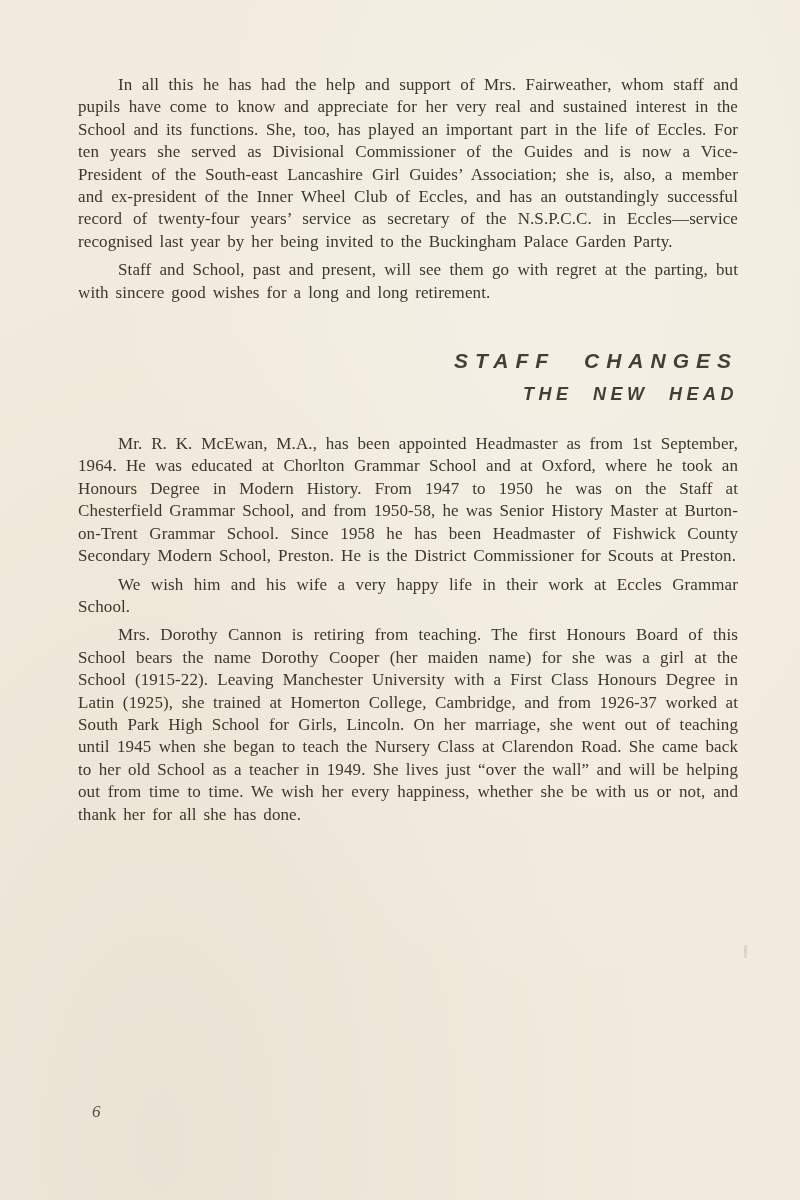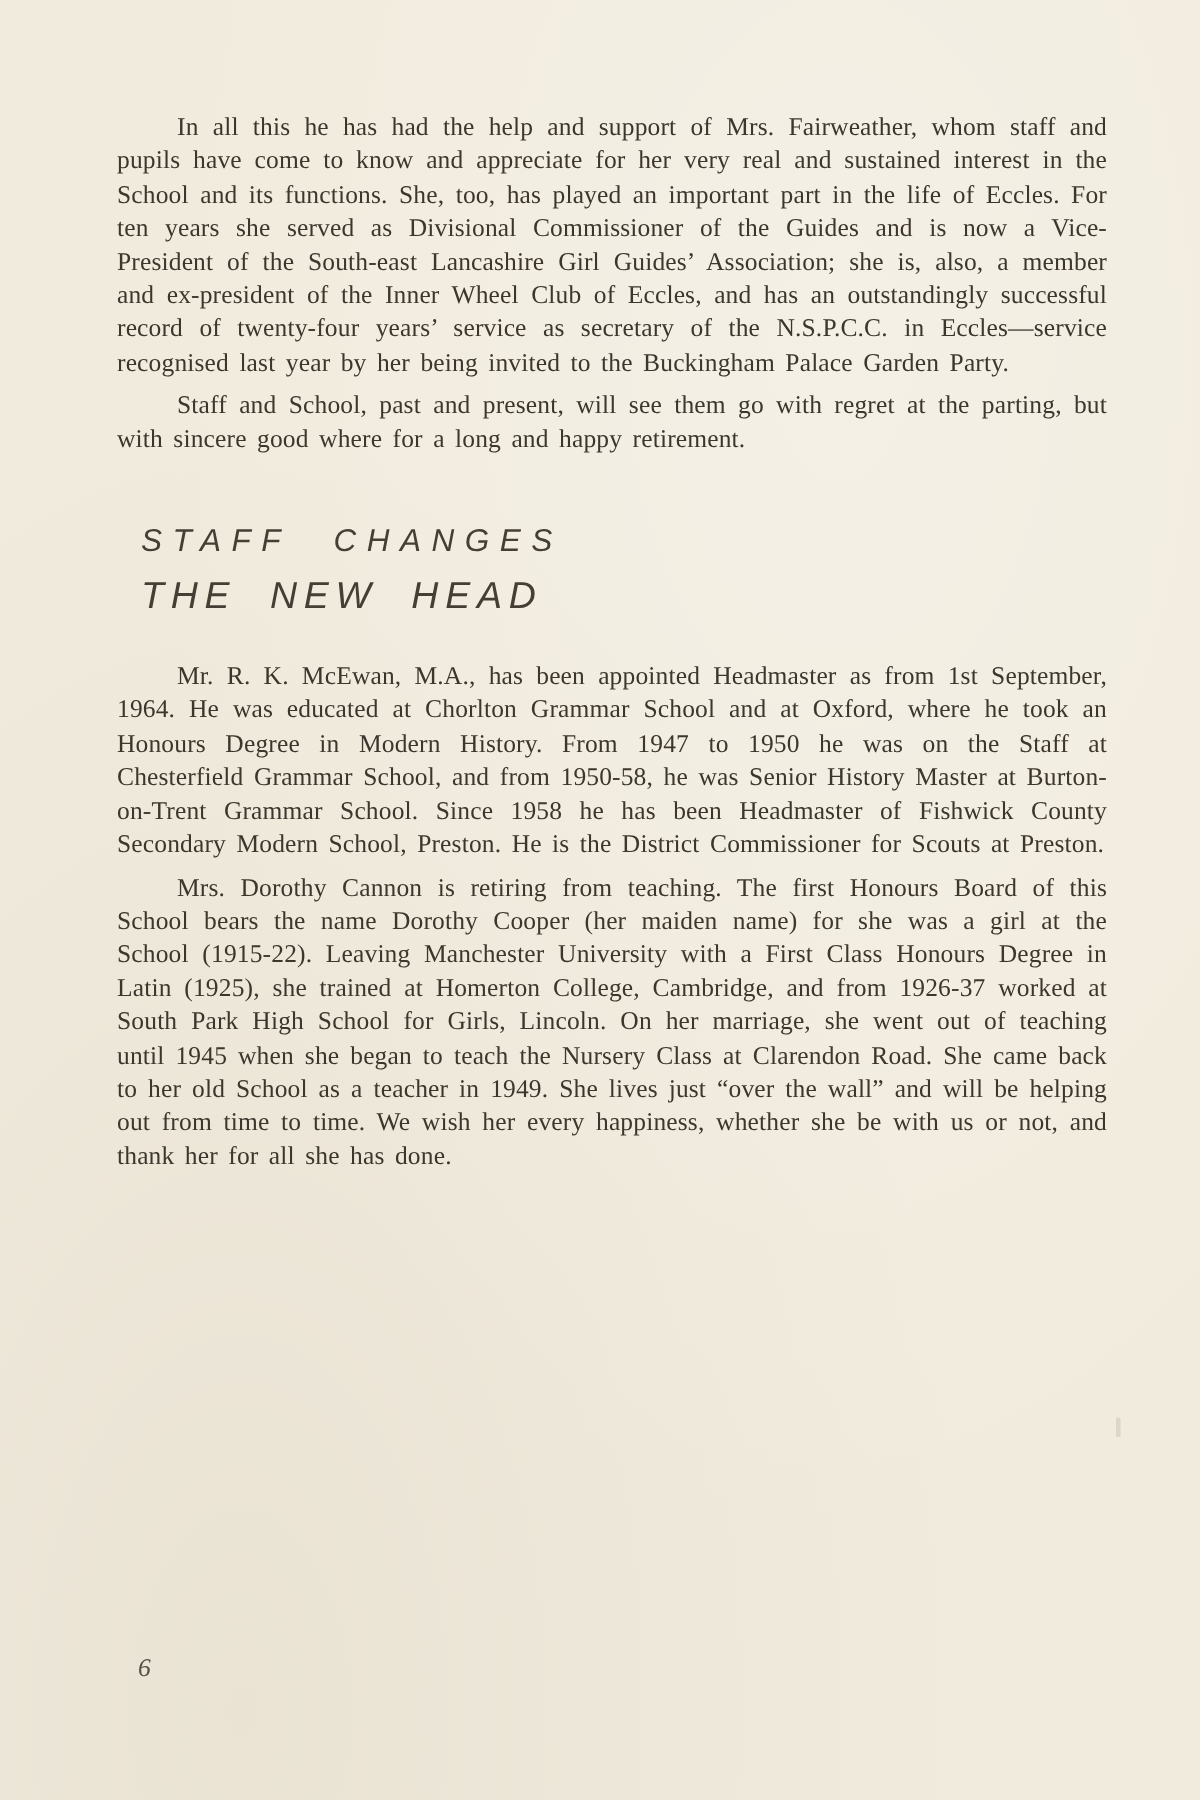--- a/index.html
+++ b/index.html
@@ -34,35 +34,35 @@
     word-spacing: 2.6px;
     letter-spacing: 0.1px;
   }
   .para {
     margin: 0 0 6px 0;
     text-indent: 40px;
   }
   .heading, .subheading {
     font-family: "Liberation Sans", sans-serif;
     font-style: italic;
-    font-weight: 400;
+    font-weight: 700;
     color: #443e35;
     text-indent: 0;
-    text-align: left;
+    text-align: right;
     line-height: 1;
     word-break: keep-all;
   }
   .heading {
     font-size: 21px;
     letter-spacing: 7px;
     word-spacing: 16px;
     margin: 46px 0 0 16px;
   }
   .subheading {
-    font-size: 25px;
+    font-size: 18px;
     letter-spacing: 4.5px;
     word-spacing: 11px;
     margin: 14px 0 30px 16px;
   }
   .page-number {
     position: absolute;
     left: 92px;
     top: 1102px;
     font-family: "Liberation Serif", serif;
     font-style: italic;
@@ -82,28 +82,29 @@
 </head>
 <body>
 
 <div class="page">
 
   <div class="text-block">
 
     <p class="para">In all this he has had the help and support of Mrs. Fairweather, whom staff and pupils have come to know and appreciate for her very real and sustained interest in the School and its functions.  She, too, has played an important part in the life of Eccles.  For ten years she served as Divisional Commissioner of the Guides and is now a Vice-President of the South-east Lancashire Girl Guides’ Association; she is, also, a member and ex-president of the Inner Wheel Club of Eccles, and has an outstandingly successful record of twenty-four years’ service as secretary of the N.S.P.C.C. in Eccles—service recognised last year by her being invited to the Buckingham Palace Garden Party.</p>
 
 
-    <p class="para">Staff and School, past and present, will see them go with regret at the parting, but with sincere good where for a long and happy retirement.</p>
+    <p class="para">Staff and School, past and present, will see them go with regret at the parting, but with sincere good wishes for a long and long retirement.</p>
 
     <h2 class="heading">STAFF CHANGES</h2>
 
     <h3 class="subheading">THE NEW HEAD</h3>
 
     <p class="para">Mr. R. K. McEwan, M.A., has been appointed Headmaster as from 1st September, 1964.  He was educated at Chorlton Grammar School and at Oxford, where he took an Honours Degree in Modern History. From 1947 to 1950 he was on the Staff at Chesterfield Grammar School, and from 1950-58, he was Senior History Master at Burton-on-Trent Grammar School.  Since 1958 he has been Headmaster of Fishwick County Secondary Modern School, Preston.  He is the District Commissioner for Scouts at Preston.</p>
 
+    <p class="para">We wish him and his wife a very happy life in their work at Eccles Grammar School.</p>
 
     <p class="para">Mrs. Dorothy Cannon is retiring from teaching.  The first Honours Board of this School bears the name Dorothy Cooper (her maiden name) for she was a girl at the School (1915-22). Leaving Manchester University with a First Class Honours Degree in Latin (1925), she trained at Homerton College, Cambridge, and from 1926-37 worked at South Park High School for Girls, Lincoln.  On her marriage, she went out of teaching until 1945 when she began to teach the Nursery Class at Clarendon Road.  She came back to her old School as a teacher in 1949.  She lives just “over the wall” and will be helping out from time to time.  We wish her every happiness, whether she be with us or not, and thank her for all she has done.</p>
 
 
   </div>
 
   <div class="page-number">6</div>
 
   <div class="scan-artifact"></div>
 

